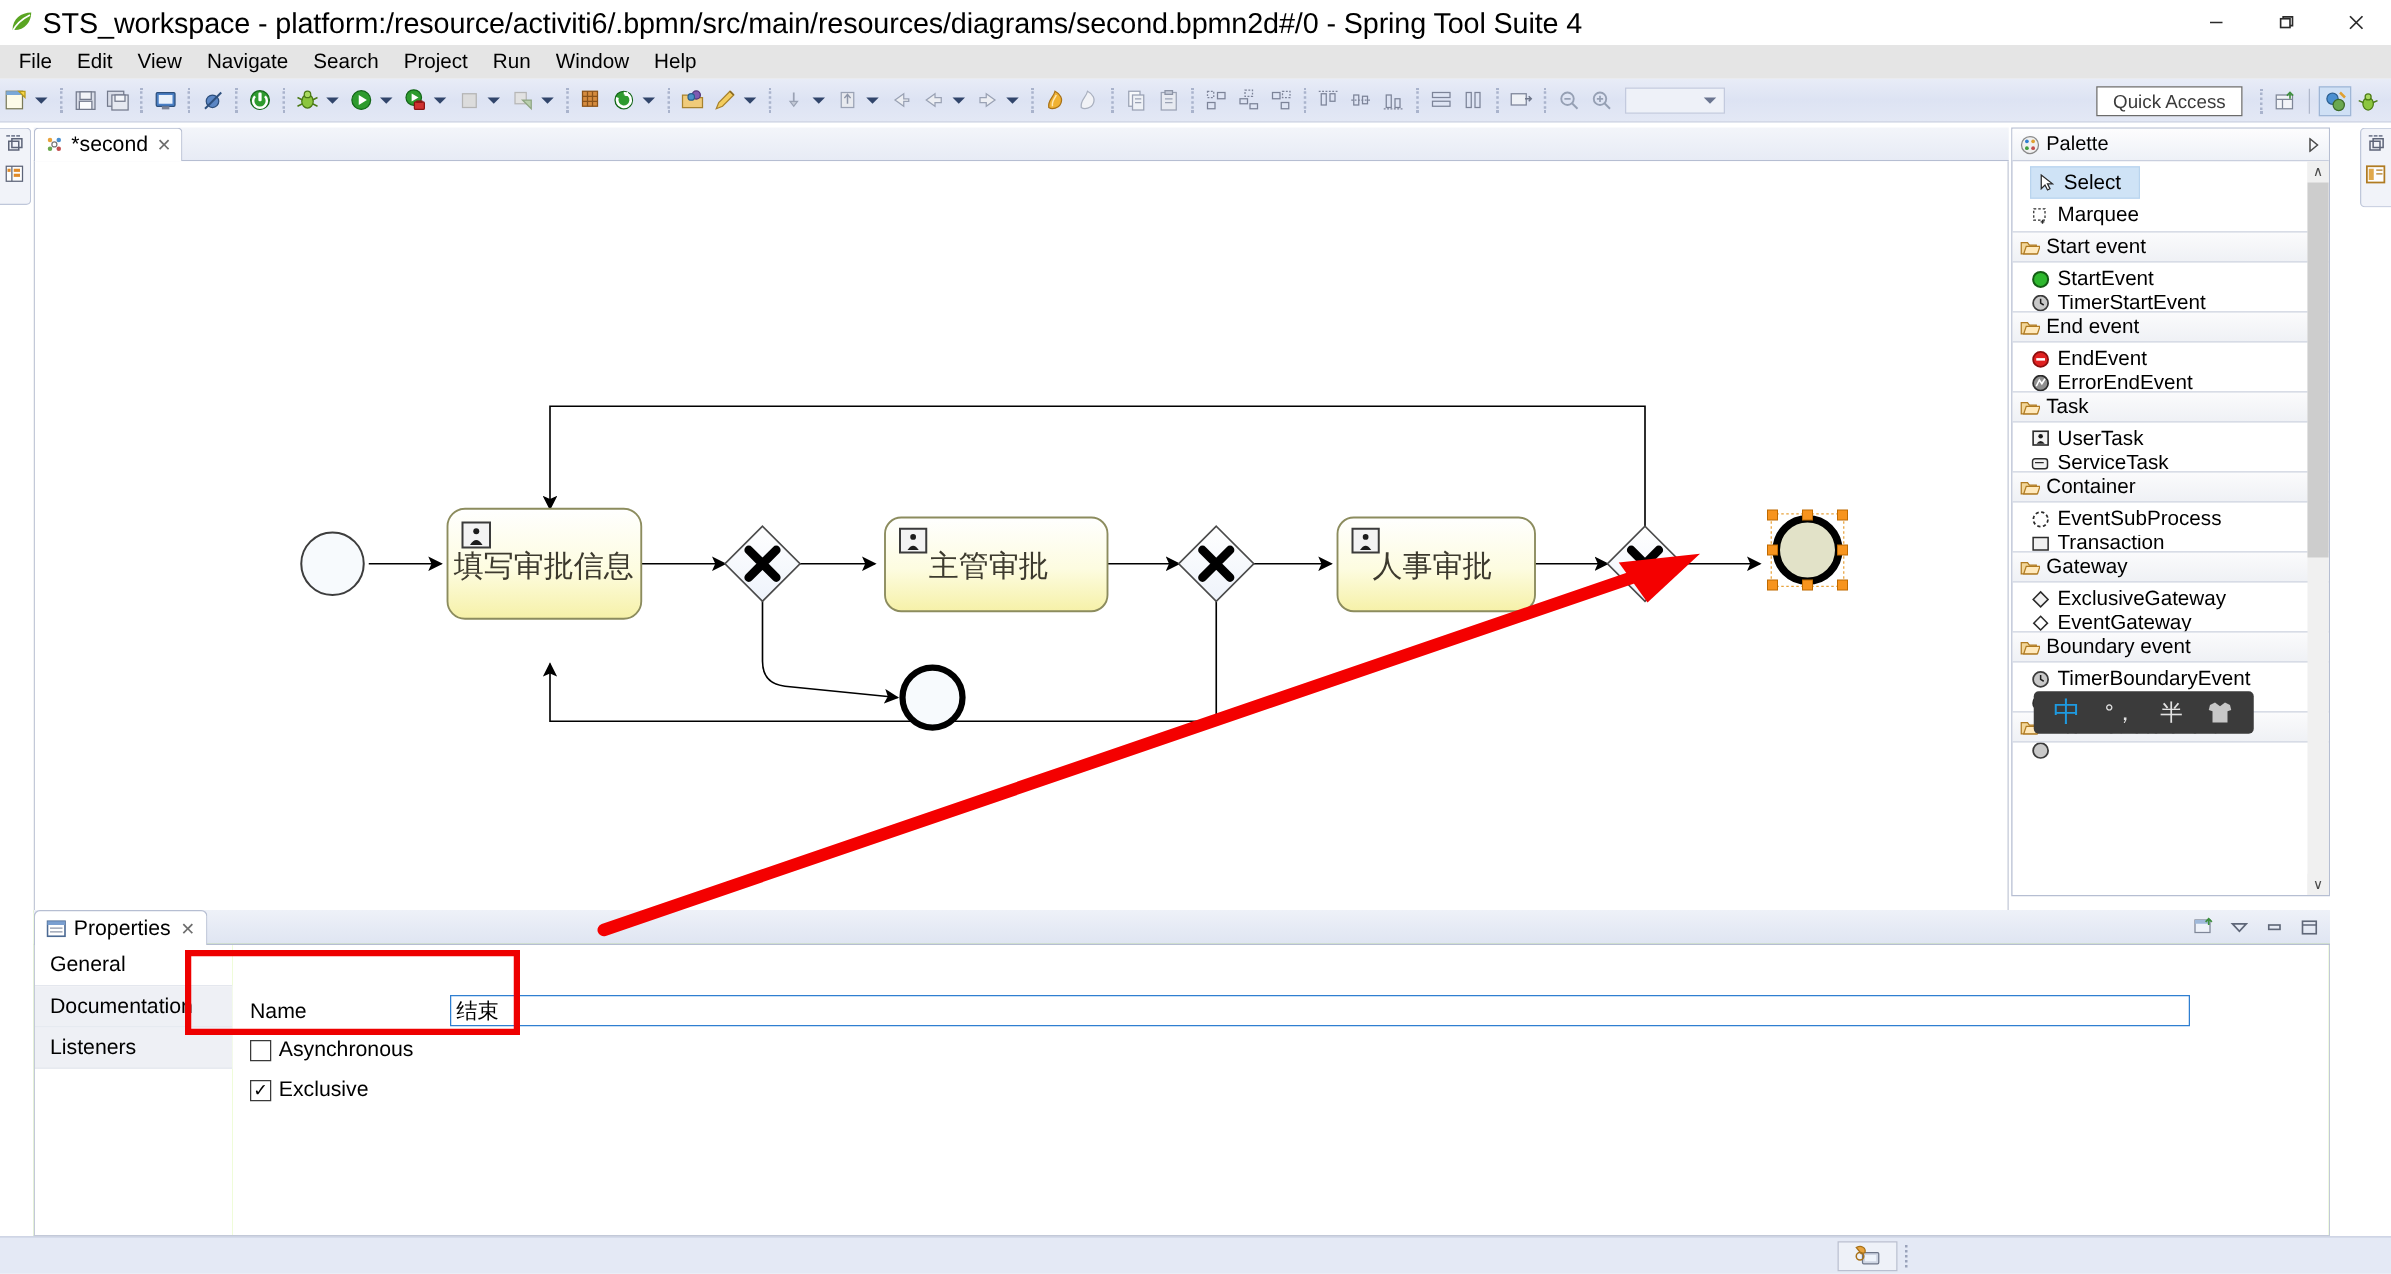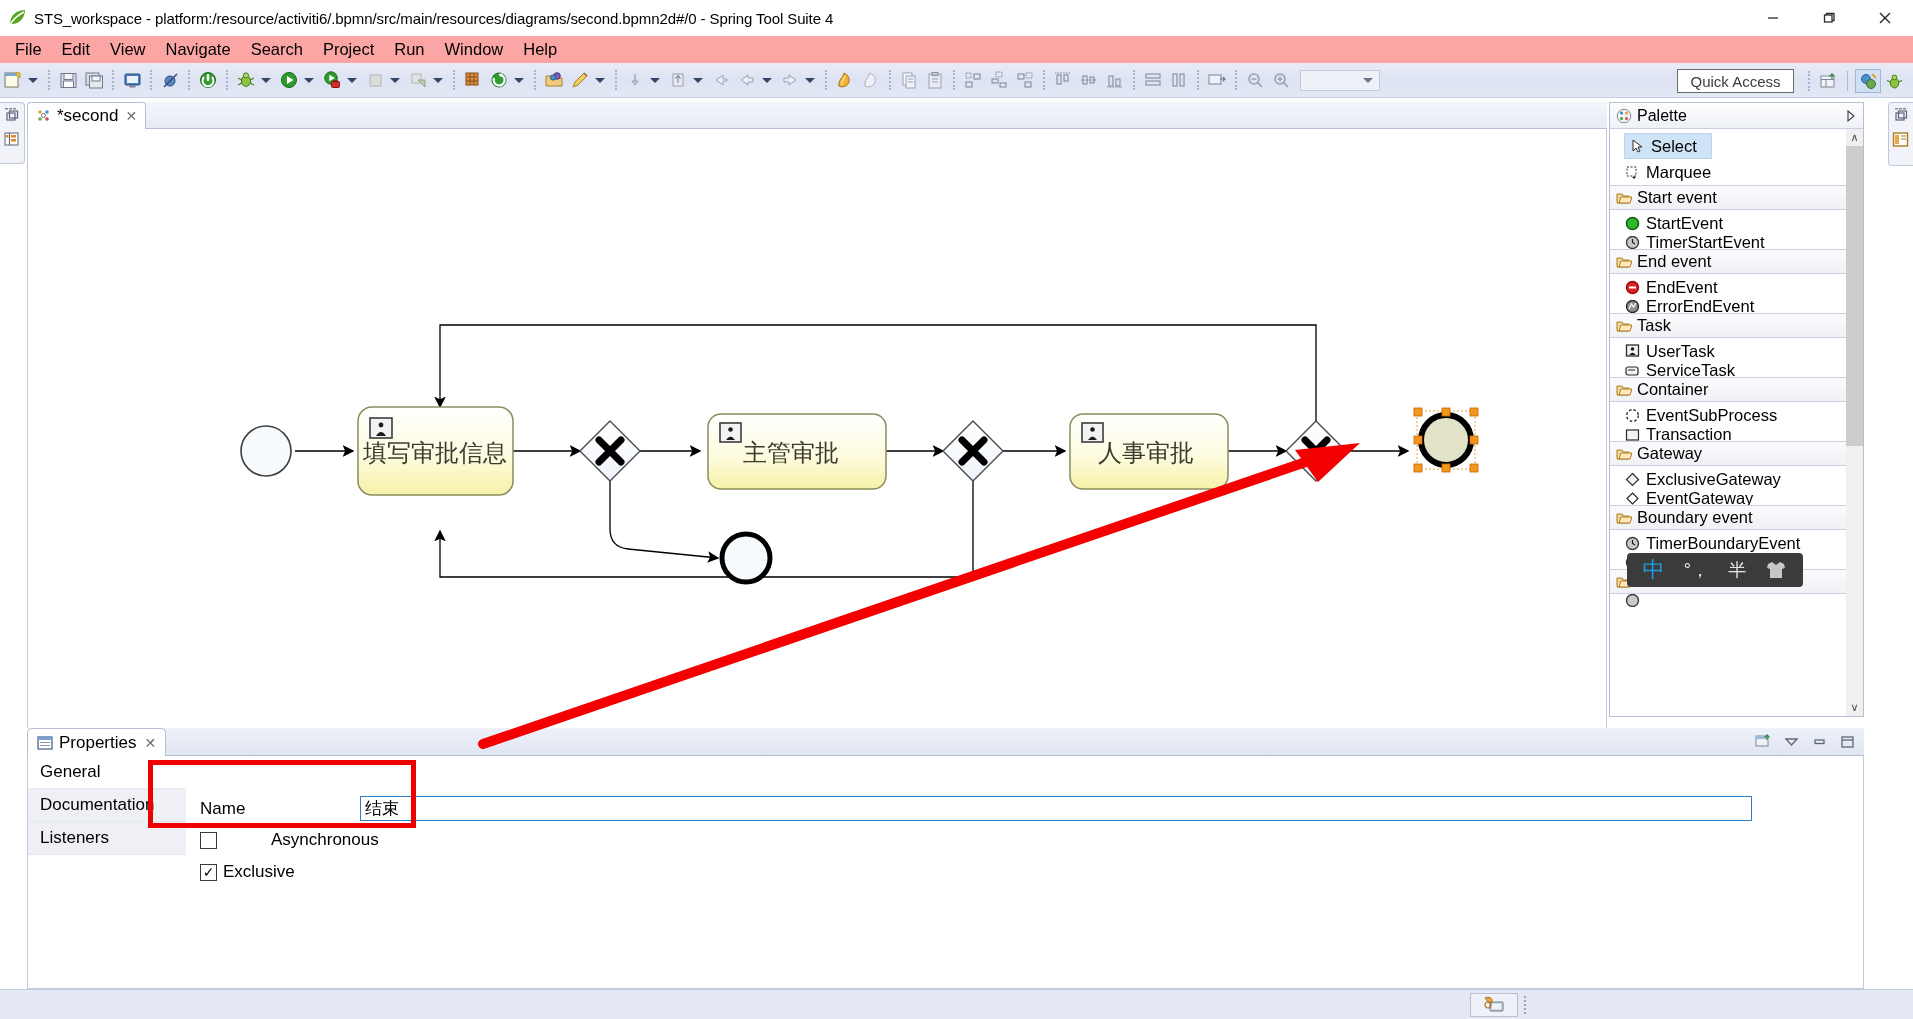--- a/index.html
+++ b/index.html
@@ -16,36 +16,36 @@
   #titlebar {
     position: absolute; left: 0; top: 0; width: 1913px; height: 36px;
     background: #ffffff;
     display: flex; align-items: center;
   }
   #title-icon {
     width: 20px; height: 20px; margin-left: 7px; margin-right: 7px;
     flex: 0 0 auto;
   }
   #title-text {
-    font-size: 15px; color: #000000; white-space: nowrap;
+    font-size: 23px; color: #000000; white-space: nowrap;
     letter-spacing: -0.1px;
   }
   #win-ctrls {
     position: absolute; right: 0; top: 0; height: 36px;
     display: flex; align-items: center;
   }
   .win-btn {
     width: 56px; height: 36px; display: flex; align-items: center;
     justify-content: center; color: #2b2b2b;
   }
 
   
   #menubar {
     position: absolute; left: 0; top: 36px; width: 1913px; height: 27px;
-    background: #fca5a5; display: flex; align-items: center;
+    background: #e5e5e5; display: flex; align-items: center;
     padding-left: 5px;
   }
   .menu-item {
     font-size: 16.5px; color: #000; padding: 2px 10px; white-space: nowrap;
   }
 
   
   #toolbar {
     position: absolute; left: 0; top: 63px; width: 1913px; height: 35px;
     background: linear-gradient(to bottom,#e8ecf7 0%, #dde3f3 50%, #e3e8f5 100%);
@@ -1058,21 +1058,21 @@
     </div>
 
     <div id="prop-form">
 
 
       <div class="form-row" style="top:36px;left:0;width:100%;">
         <span class="form-label" style="margin-left:14px;width:160px;">Name</span>
         <span class="form-input focused" style="width:1392px;font-family:'DejaVu Sans',sans-serif;">结束</span>
       </div>
 
-      <div class="cb-row" style="top:74px;left:14px;gap:48px;">
+      <div class="cb-row" style="top:74px;left:14px;">
         <span class="cbox"></span>
         <span class="cb-label">Asynchronous</span>
       </div>
       <div class="cb-row" style="top:106px;left:14px;">
         <span class="cbox">✓</span>
         <span class="cb-label">Exclusive</span>
       </div>
     </div>
   </div>
 </div>

